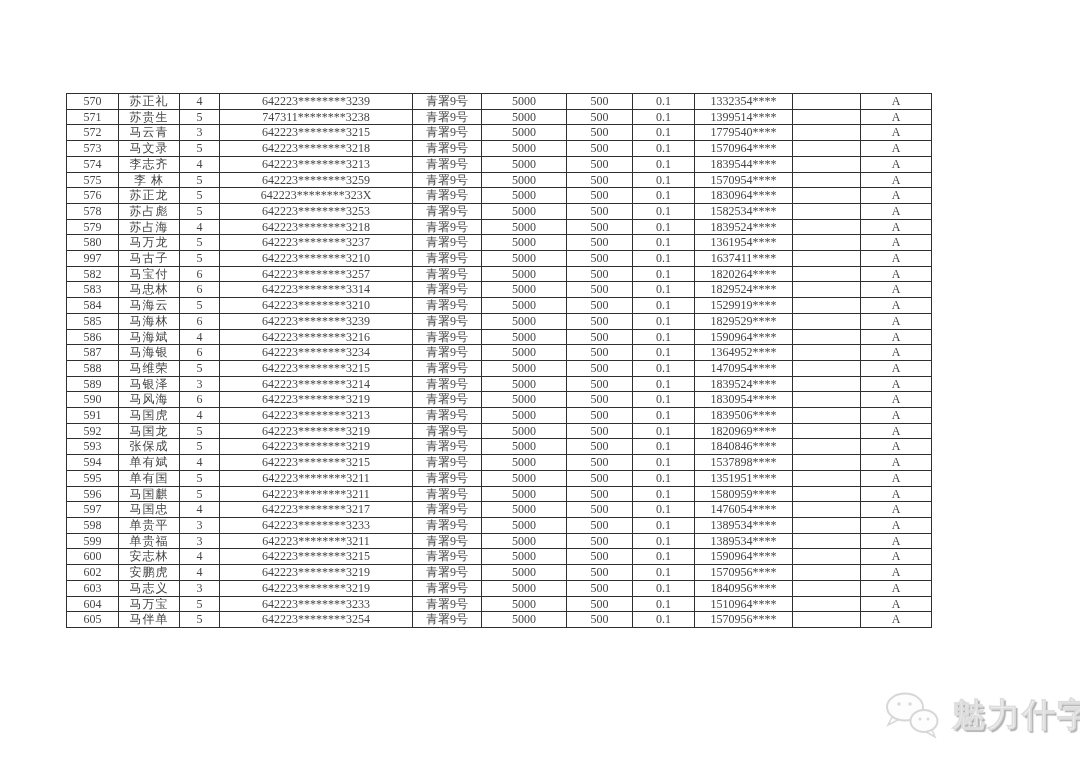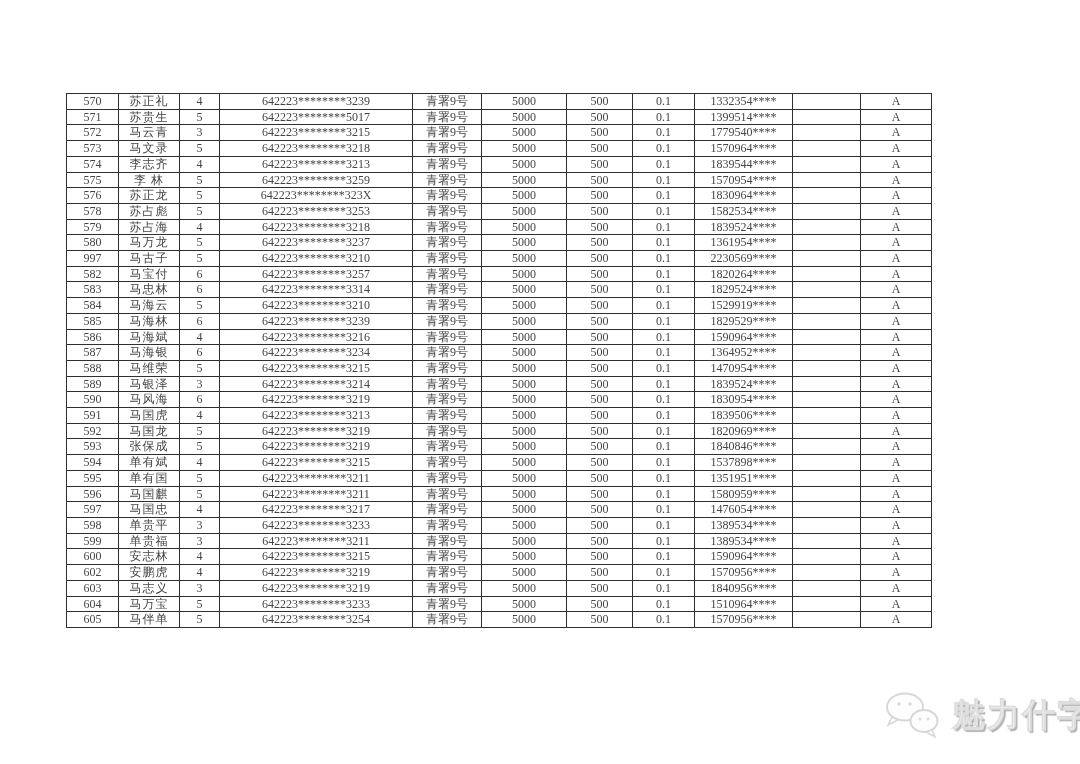--- a/index.html
+++ b/index.html
@@ -110,21 +110,21 @@
           <td>500</td>
           <td>0.1</td>
           <td>1332354****</td>
           <td></td>
           <td>A</td>
         </tr>
         <tr>
           <td>571</td>
           <td class="name-col">苏贵生</td>
           <td>5</td>
-          <td>642223********5017</td>
+          <td>747311********3238</td>
           <td>青署9号</td>
           <td>5000</td>
           <td>500</td>
           <td>0.1</td>
           <td>1399514****</td>
           <td></td>
           <td>A</td>
         </tr>
         <tr>
           <td>572</td>
@@ -232,21 +232,21 @@
         </tr>
         <tr>
           <td>997</td>
           <td class="name-col">马古子</td>
           <td>5</td>
           <td>642223********3210</td>
           <td>青署9号</td>
           <td>5000</td>
           <td>500</td>
           <td>0.1</td>
-          <td>2230569****</td>
+          <td>1637411****</td>
           <td></td>
           <td>A</td>
         </tr>
         <tr>
           <td>582</td>
           <td class="name-col">马宝付</td>
           <td>6</td>
           <td>642223********3257</td>
           <td>青署9号</td>
           <td>5000</td>

